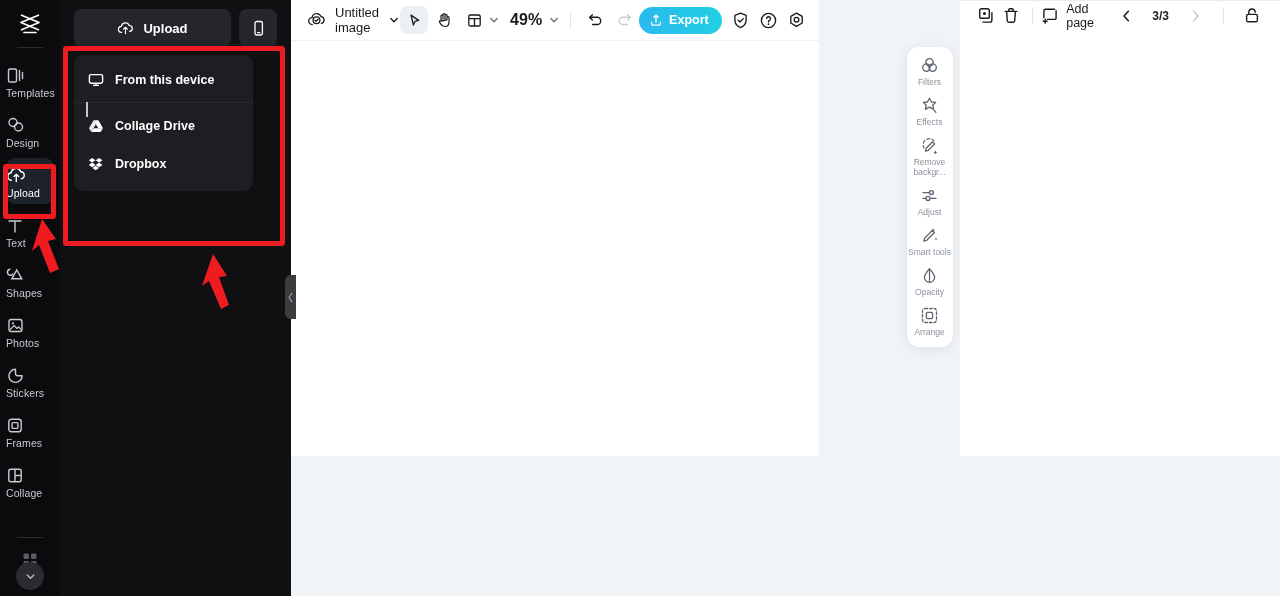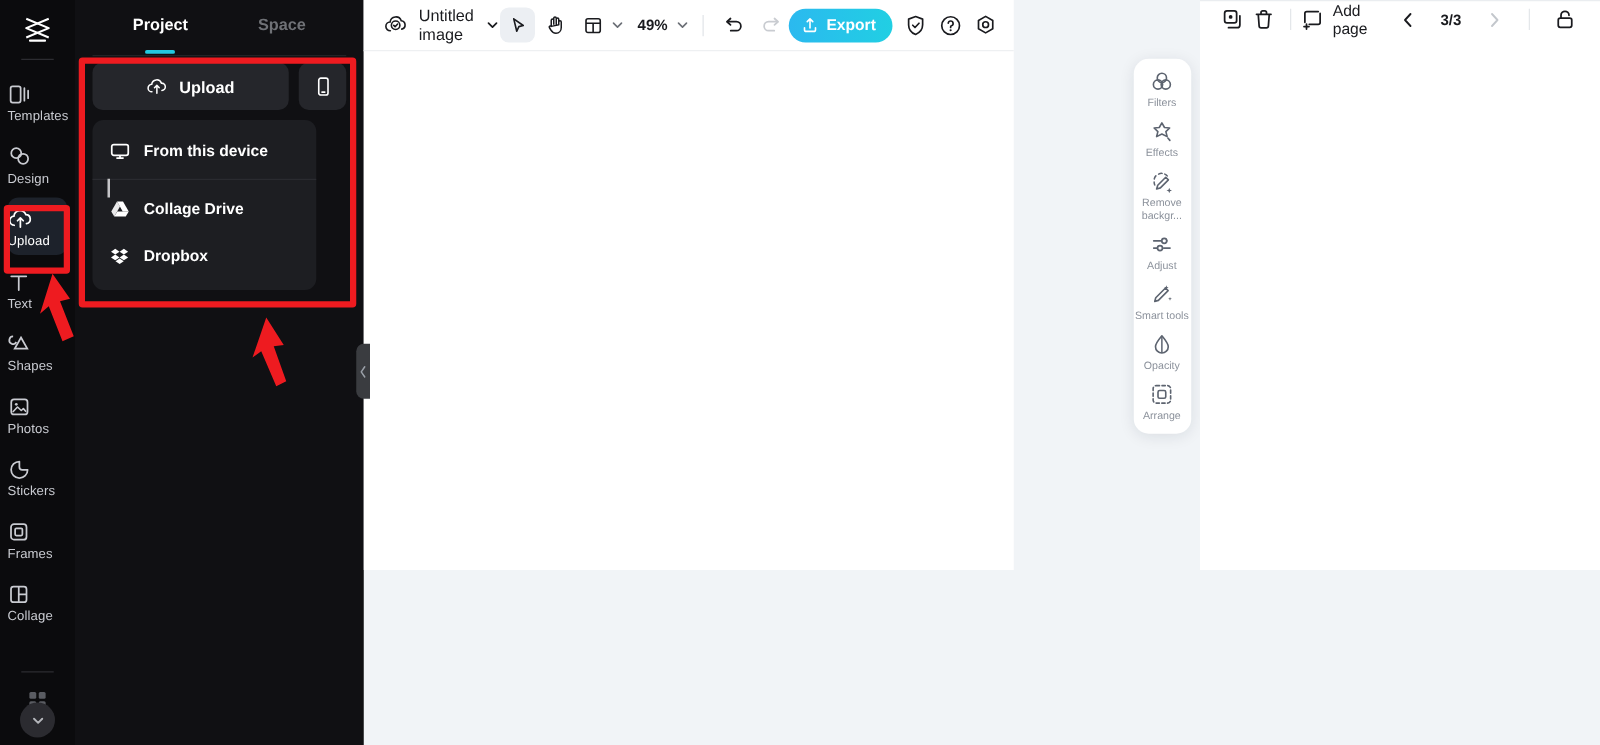--- a/index.html
+++ b/index.html
@@ -98,21 +98,21 @@
   }
   .doc-title { display: flex; align-items: center; gap: 9px; cursor: pointer;}
   .doc-title .dt-text { font-size: 13px; color: #1a1b1f; }
   .tb-center { margin-left: auto; margin-right: auto; display: flex; align-items: center; gap: 2px;}
   .tb-right { margin-left: auto; display: flex; align-items: center; gap: 9px;}
   .tool-btn {
     width: 28px; height: 28px; border-radius: 7px; display: flex;
     align-items: center; justify-content: center; cursor: pointer;
   }
   .tool-btn.sel { background: #eceff3; }
-  .zoom-val { font-size: 12px; font-weight: bold; color: #1a1b1f; margin: 0 4px 0 8px;}
+  .zoom-val { font-size: 16px; font-weight: bold; color: #1a1b1f; margin: 0 4px 0 8px;}
   .tb-divider { width: 1px; height: 17px; background: #e2e5e9; margin: 0 8px; }
   .export-btn {
     height: 27px; padding: 0 13px 0 10px; border-radius: 14px;
     background: linear-gradient(90deg,#2bb9ef 0%,#21cfe3 100%);
     color: #fff; font-size: 12.5px; font-weight: bold;
     display: flex; align-items: center; gap: 6px; cursor: pointer; border: none;
   }
 
   .canvas-wrap { flex: 1; background: #f1f4f7; position: relative; overflow: hidden;}
   .page-label {
@@ -300,24 +300,20 @@
         <span>
           <svg width="13" height="13" viewBox="0 0 13 13">
               <path d="M3.2 5 L6.5 8.3 L9.8 5" fill="none" stroke="#b4b6bb" stroke-width="1.5" stroke-linecap="round" stroke-linejoin="round"></path>
             </svg>
         </span>
       </div>
     </div>
   </div>
 
   <div class="panel">
-    <div class="panel-tabs">
-      <div class="ptab active">Project</div>
-      <div class="ptab">Space</div>
-    </div>
     <div class="panel-sep"></div>
 
     <div class="upload-area">
       <div class="upload-row">
         <div class="upload-btn">
           <span>
             <svg width="17" height="15" viewBox="0 0 18 16">
                 <path d="M4.8 12.2a3.2 3.2 0 0 1-.2-6.4 4.3 4.3 0 0 1 8.3-1 3.1 3.1 0 0 1 .4 6.2" fill="none" stroke="#fff" stroke-width="1.3" stroke-linecap="round"></path>
                 <path d="M9 13.4V7M9 6.7 7 8.7M9 6.7l2 2" fill="none" stroke="#fff" stroke-width="1.3" stroke-linecap="round" stroke-linejoin="round"></path>
               </svg>

